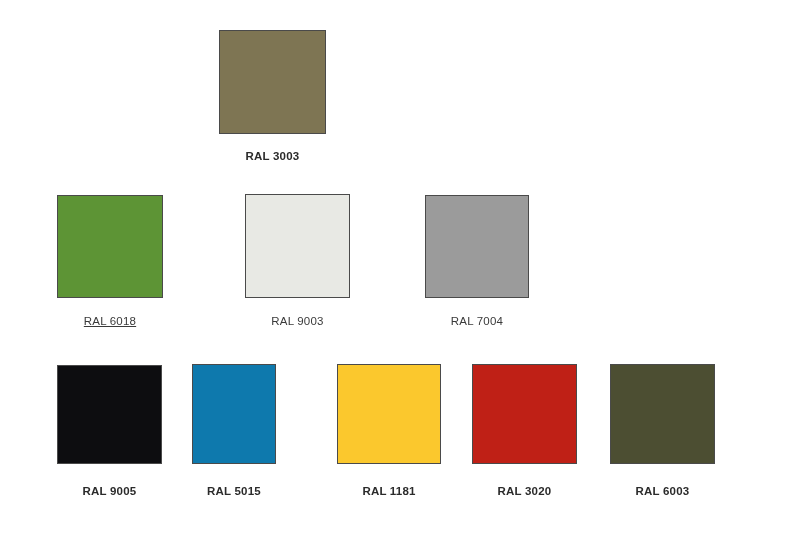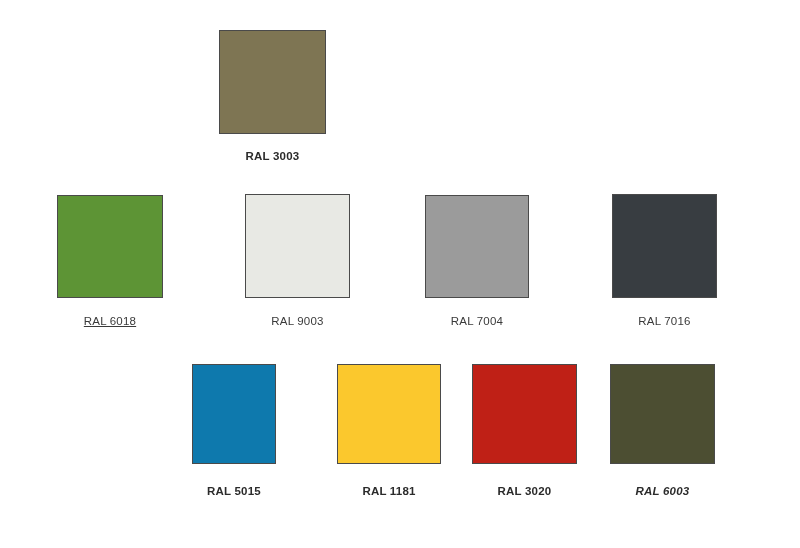--- a/index.html
+++ b/index.html
@@ -72,36 +72,36 @@
         <span class="swatch-label" style="margin-top: 17px; text-decoration: underline;">RAL 6018</span>
       </div>
       <div class="swatch-cell weight-normal" style="left: 245px; top: 194px; width: 105px;">
         <div class="swatch-chip" style="height: 104px; background: rgb(232, 233, 228); border-color: rgb(74, 74, 74);"></div>
         <span class="swatch-label" style="margin-top: 17px;">RAL 9003</span>
       </div>
       <div class="swatch-cell weight-normal" style="left: 425px; top: 195px; width: 104px;">
         <div class="swatch-chip" style="height: 103px; background: rgb(155, 155, 155); border-color: rgb(74, 74, 74);"></div>
         <span class="swatch-label" style="margin-top: 17px; text-align: center;">RAL 7004</span>
       </div>
-      <div class="swatch-cell weight-normal" style="left: 612px; top: 194px; width: 105px;">
-        <div class="swatch-chip" style="height: 104px; background: rgb(56, 61, 65); border-color: rgb(74, 74, 74);"></div>
-        <span class="swatch-label" style="margin-top: 17px;">RAL 7016</span>
-      </div>
     </div>
     <div style="position: absolute; left: 0px; top: 0px; width: 100%; height: 100%;">
+      <div class="swatch-cell weight-bold" style="left: 57px; top: 365px; width: 105px;">
+        <div class="swatch-chip" style="height: 99px; background: rgb(13, 13, 16); border-color: rgb(74, 74, 74);"></div>
+        <span class="swatch-label" style="margin-top: 21px;">RAL 9005</span>
+      </div>
       <div class="swatch-cell weight-bold" style="left: 192px; top: 364px; width: 84px;">
         <div class="swatch-chip" style="height: 100px; background: rgb(14, 121, 173); border-color: rgb(74, 74, 74);"></div>
         <span class="swatch-label" style="margin-top: 21px;">RAL 5015</span>
       </div>
       <div class="swatch-cell weight-bold" style="left: 337px; top: 364px; width: 104px;">
         <div class="swatch-chip" style="height: 100px; background: rgb(251, 200, 45); border-color: rgb(74, 74, 74);"></div>
         <span class="swatch-label" style="margin-top: 21px;">RAL 1181</span>
       </div>
       <div class="swatch-cell weight-bold" style="left: 472px; top: 364px; width: 105px;">
         <div class="swatch-chip" style="height: 100px; background: rgb(191, 32, 22); border-color: rgb(74, 74, 74);"></div>
         <span class="swatch-label" style="margin-top: 21px;">RAL 3020</span>
       </div>
-      <div class="swatch-cell weight-bold" style="left: 610px; top: 364px; width: 105px; font-style: italic;">
+      <div class="swatch-cell weight-bold" style="left: 610px; top: 364px; width: 105px;">
         <div class="swatch-chip" style="height: 100px; background: rgb(76, 78, 50); border-color: rgb(74, 74, 74);"></div>
         <span class="swatch-label" style="margin-top: 21px;">RAL 6003</span>
       </div>
     </div>
   </div>
 
 </body></html>

